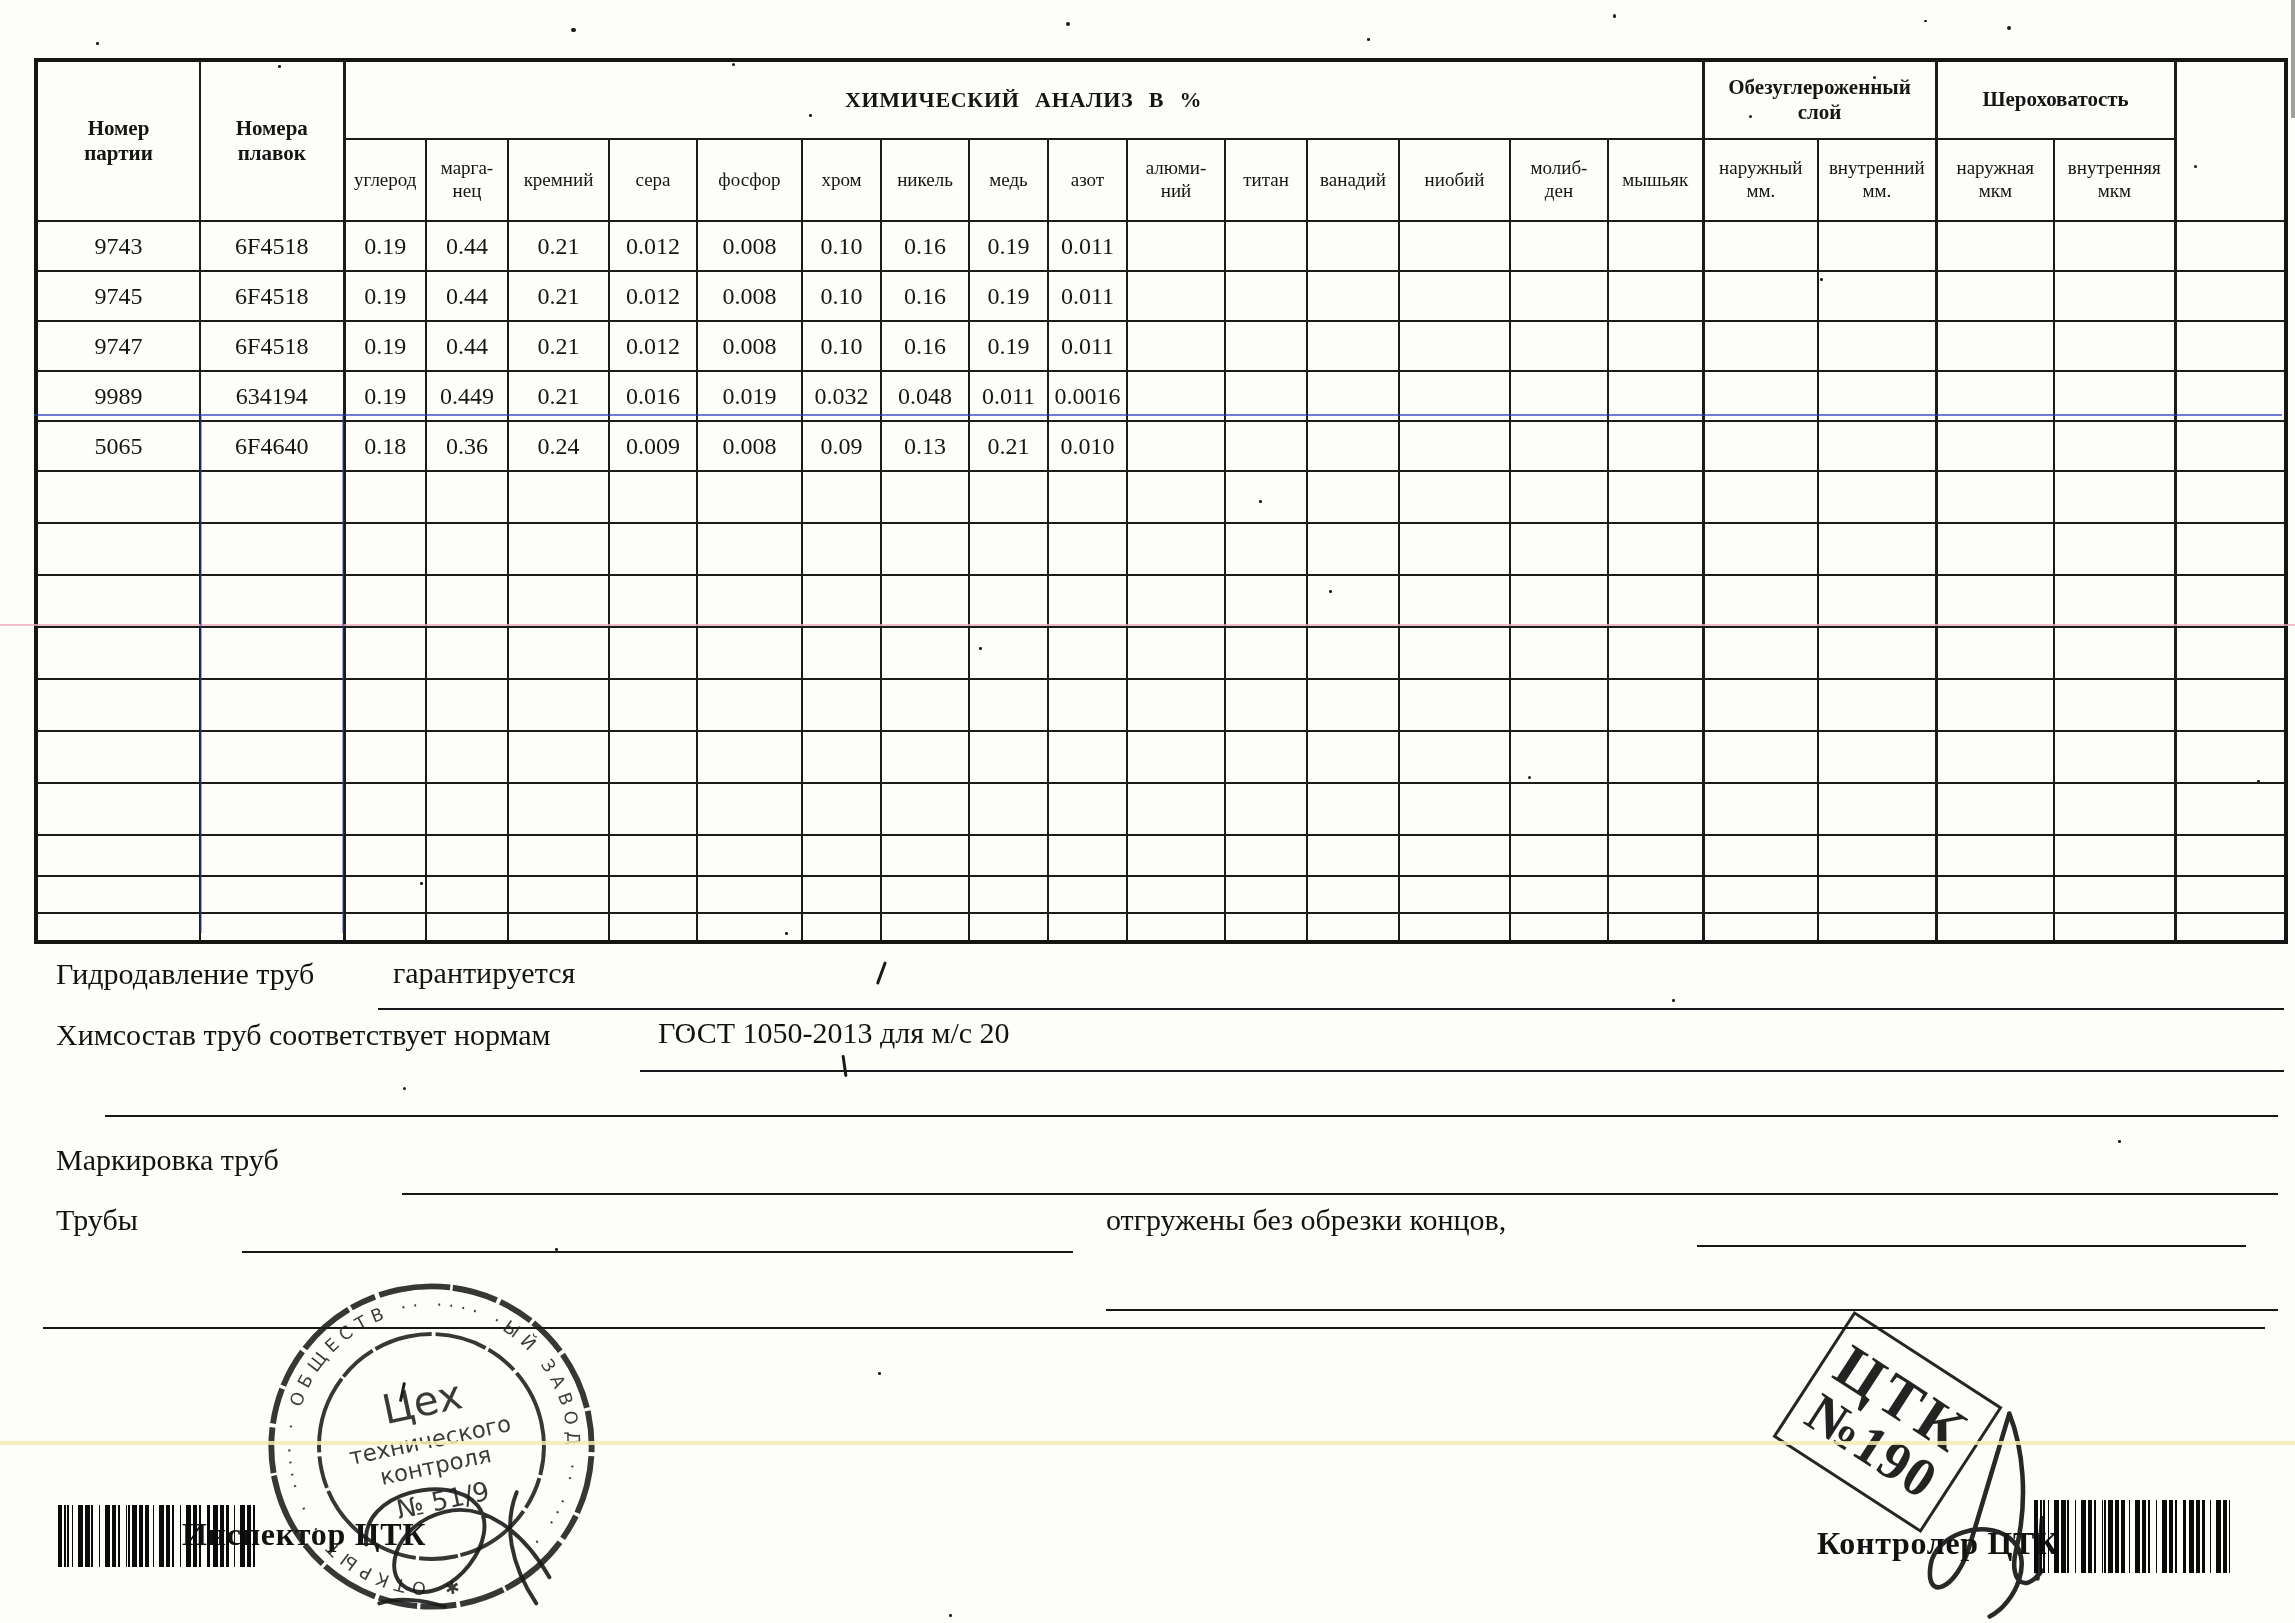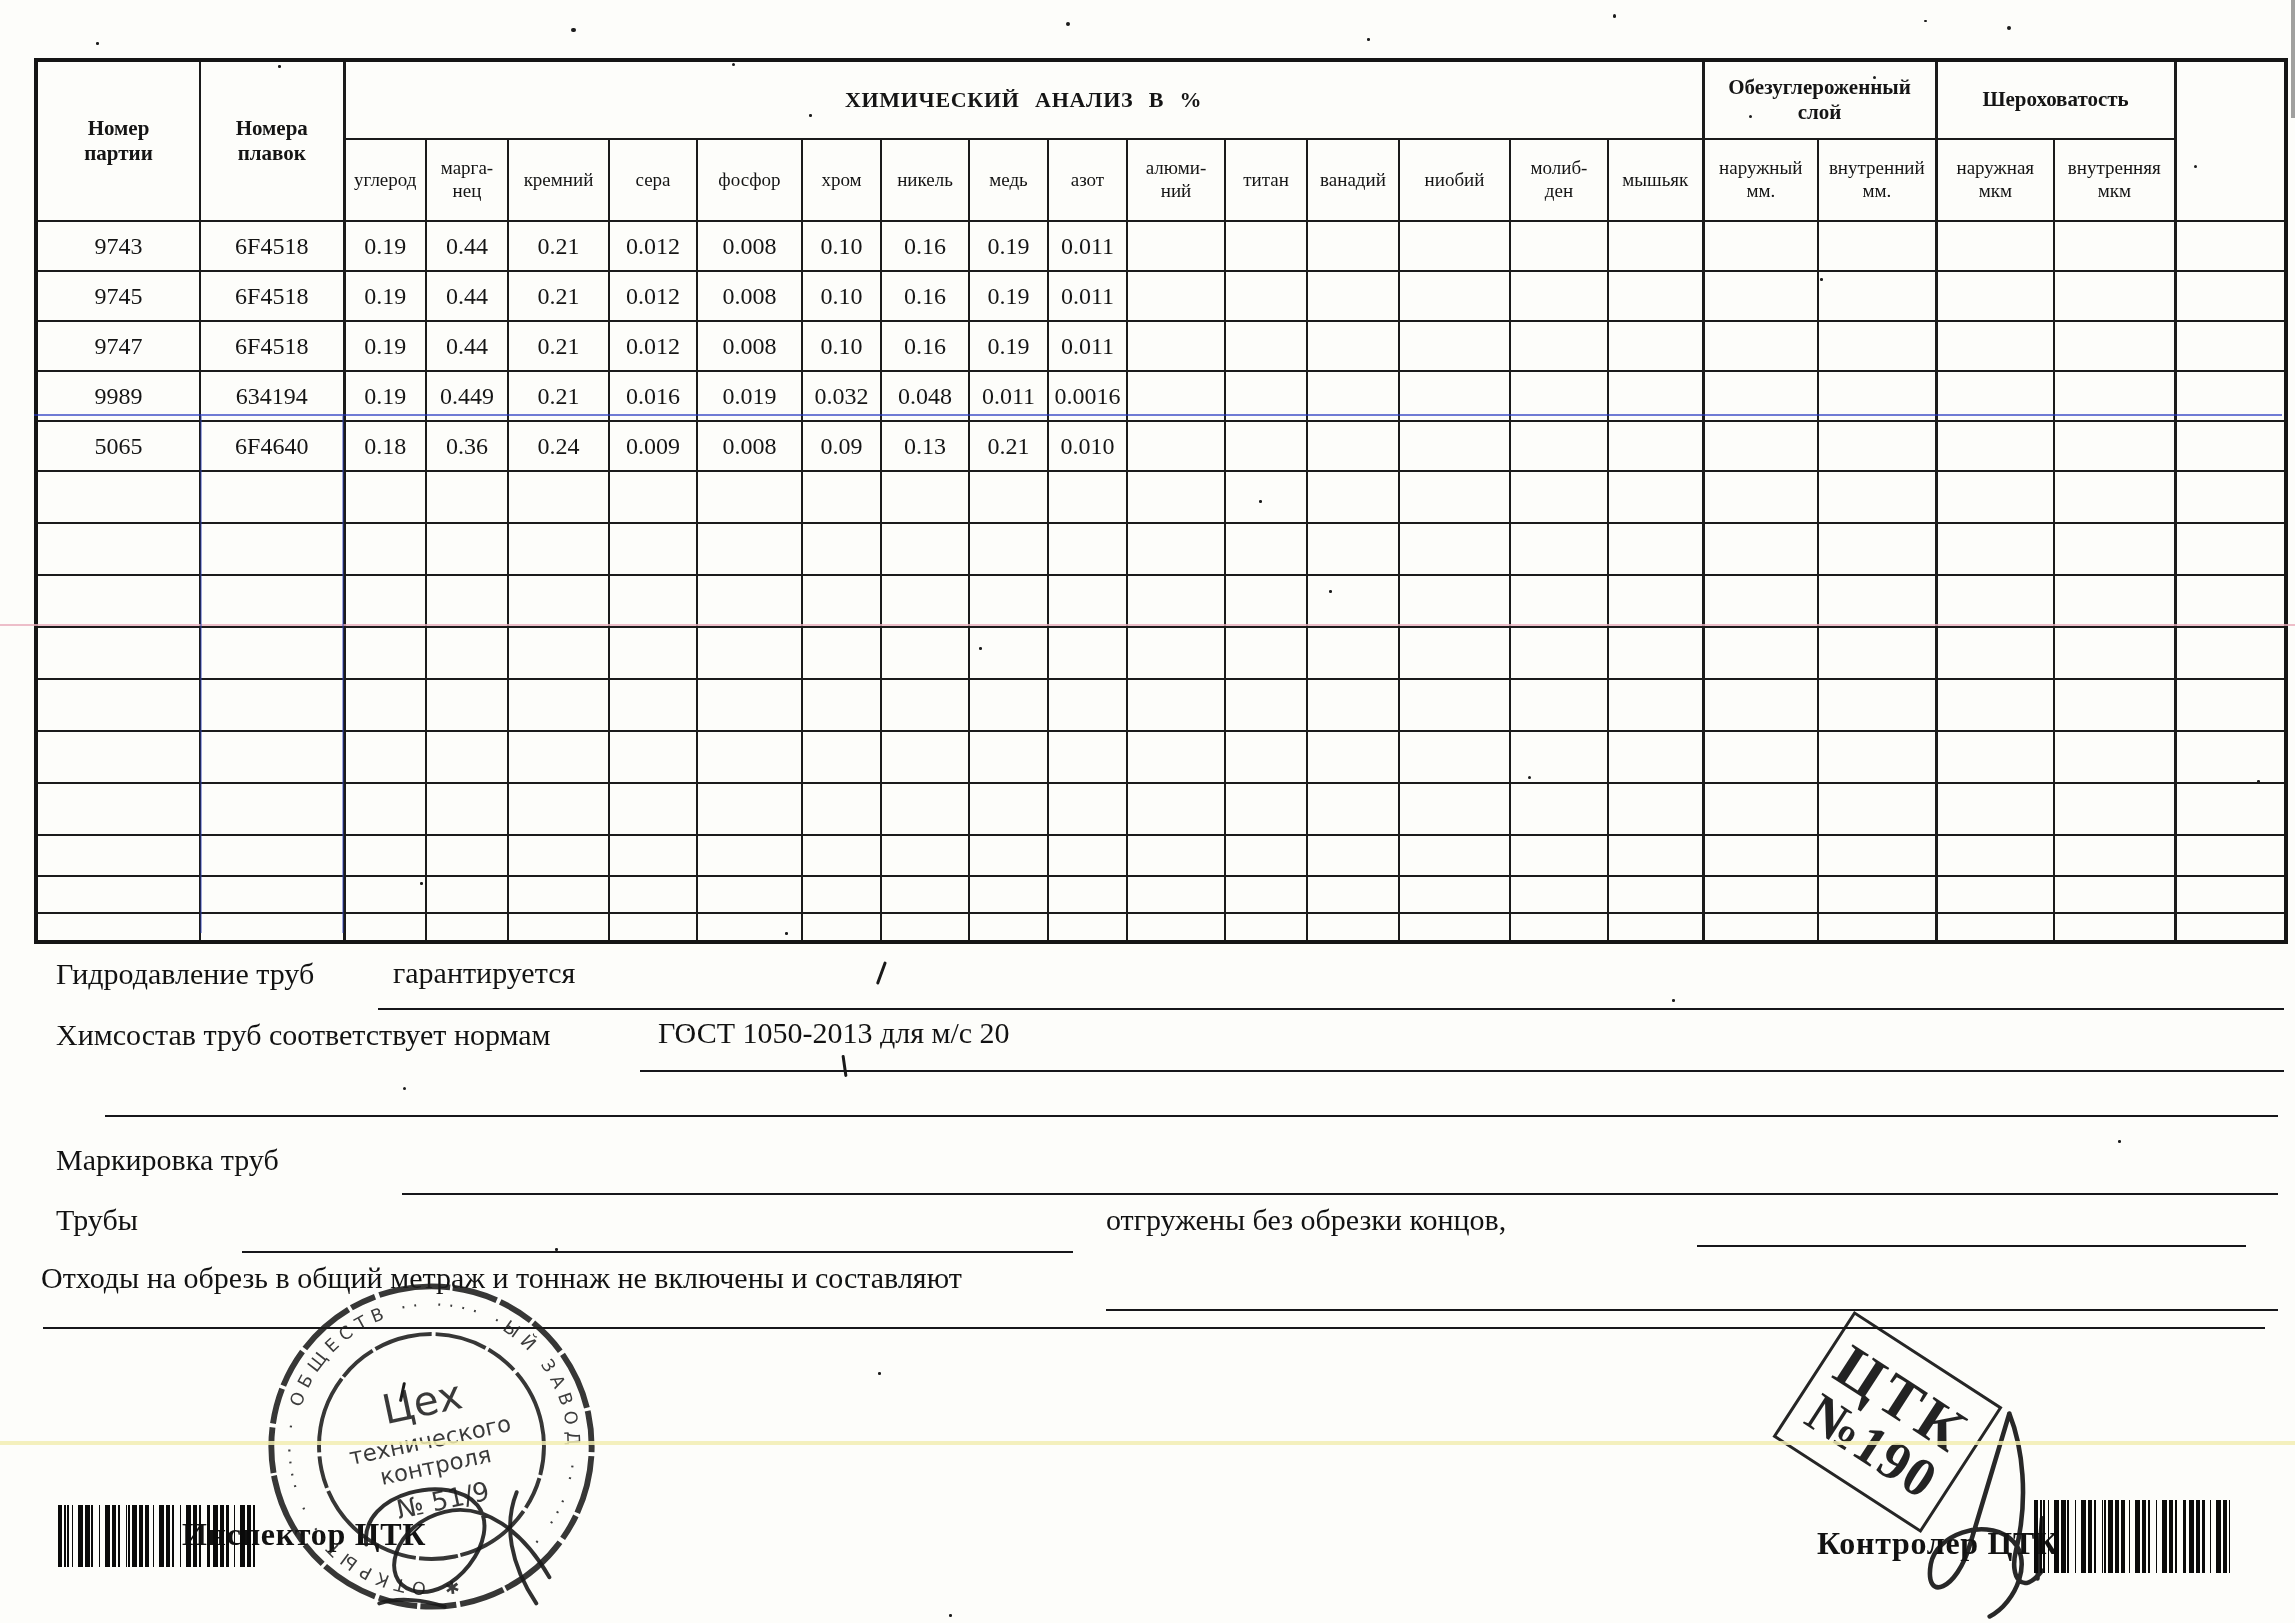--- a/index.html
+++ b/index.html
@@ -517,21 +517,20 @@
   <div class="uline" style="left:105px;top:1115px;width:2173px"></div>
 
   <div class="fline" style="left:56px;top:1143px">Маркировка труб</div>
   <div class="uline" style="left:402px;top:1193px;width:1876px"></div>
 
   <div class="fline" style="left:56px;top:1203px">Трубы</div>
   <div class="uline" style="left:242px;top:1251px;width:831px"></div>
   <div class="fline" style="left:1106px;top:1203px">отгружены без обрезки концов,</div>
   <div class="uline" style="left:1697px;top:1245px;width:549px"></div>
 
-  <div class="fline" style="left:41px;top:1261px">Отходы на обрезь в общий метраж и тоннаж не включены и составляют</div>
   <div class="uline" style="left:1106px;top:1309px;width:1172px"></div>
 
   <div class="uline" style="left:43px;top:1327px;width:2222px"></div>
 
 
   <div class="fline fbold" style="left:182px;top:1516px">Инспектор ЦТК</div>
   <div class="fline fbold" style="left:1817px;top:1525px">Контролер ЦТК</div>
 
   <svg id="round-stamp" width="353" height="353" viewBox="0 0 540 540">
     <circle cx="270" cy="270" r="245" fill="none" stroke="#1c1c1c" stroke-width="9" stroke-dasharray="60 6 90 5 40 7 110 4 70 6 55 5"></circle>

